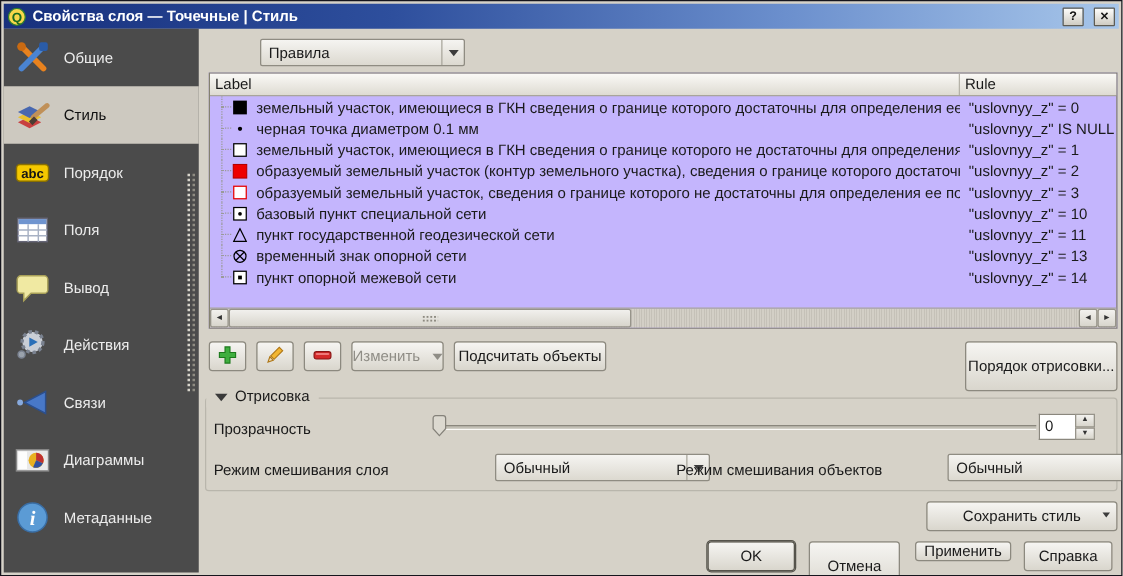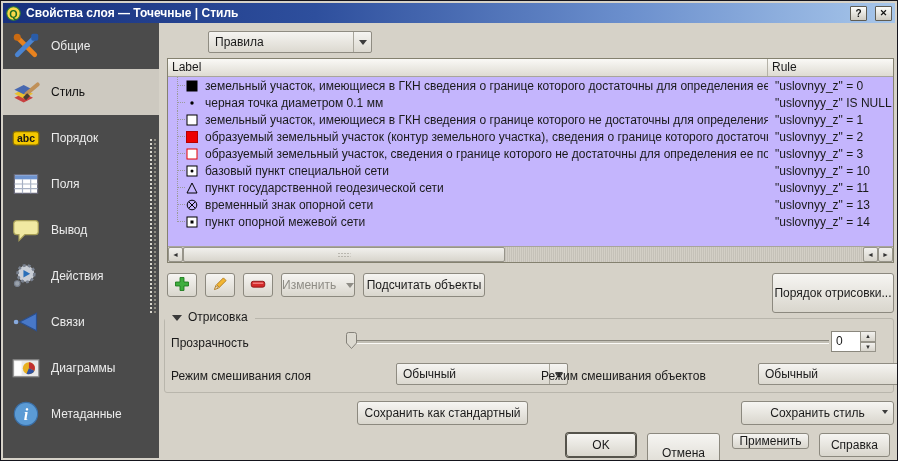--- a/index.html
+++ b/index.html
@@ -390,23 +390,20 @@
       </span>
   </div>
   <span class="flabel" style="left:540px;top:368px">Режим смешивания объектов</span>
   <div class="combo" style="left:718px;top:362px;width:175px;height:22px">
     <span class="val">Обычный</span>
     <span class="arrow-sect">
         <span class="tri-down"></span>
       </span>
   </div>
 
-  <div class="btn" style="left:356px;top:400px;width:171px;height:24px">
-    <span>Сохранить как стандартный</span>
-  </div>
   <div class="btn" style="left:740px;top:400px;width:153px;height:24px">
     <span>Сохранить стиль</span>
     <span class="corner-arrow"></span>
   </div>
 
   <div class="btn default" style="left:565px;top:432px;width:70px;height:24px">
     <span>OK</span>
   </div>
   <div class="btn" style="left:646px;top:432px;width:73px;height:40px">
     <span>Отмена</span>

